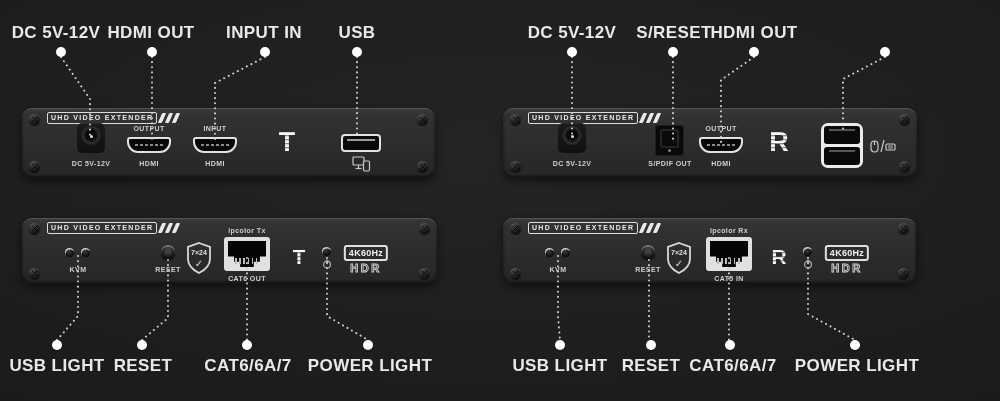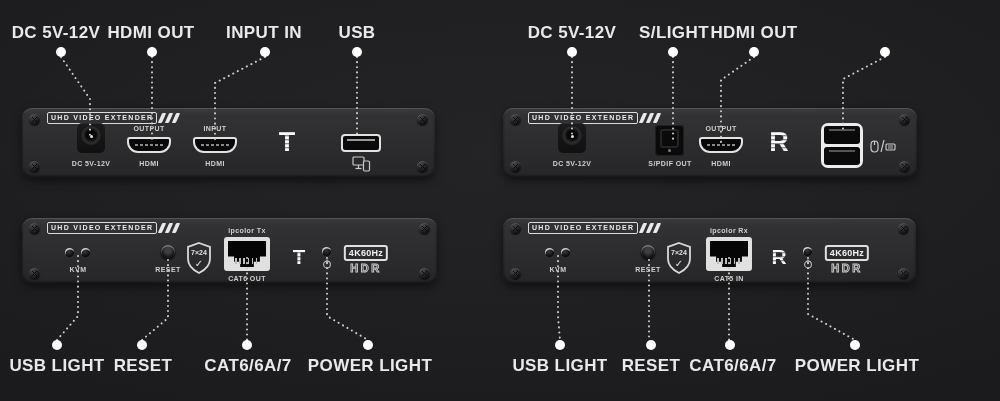--- a/index.html
+++ b/index.html
@@ -126,21 +126,21 @@
     <circle cx="651" cy="345" r="5"></circle>
     <circle cx="730" cy="345" r="5"></circle>
     <circle cx="855" cy="345" r="5"></circle>
   </svg>
 
   <div class="callout" style="left:56px;top:23px">DC 5V-12V</div>
   <div class="callout" style="left:151px;top:23px">HDMI OUT</div>
   <div class="callout" style="left:264px;top:23px">INPUT IN</div>
   <div class="callout" style="left:357px;top:23px">USB</div>
   <div class="callout" style="left:572px;top:23px">DC 5V-12V</div>
-  <div class="callout" style="left:674px;top:23px">S/LIGHT</div>
+  <div class="callout" style="left:674px;top:23px">S/RESET</div>
   <div class="callout" style="left:754px;top:23px">HDMI OUT</div>
 
   <div class="callout" style="left:57px;top:356px">USB LIGHT</div>
   <div class="callout" style="left:143px;top:356px">RESET</div>
   <div class="callout" style="left:248px;top:356px">CAT6/6A/7</div>
   <div class="callout" style="left:370px;top:356px">POWER LIGHT</div>
   <div class="callout" style="left:560px;top:356px">USB LIGHT</div>
   <div class="callout" style="left:651px;top:356px">RESET</div>
   <div class="callout" style="left:733px;top:356px">CAT6/6A/7</div>
   <div class="callout" style="left:857px;top:356px">POWER LIGHT</div>

